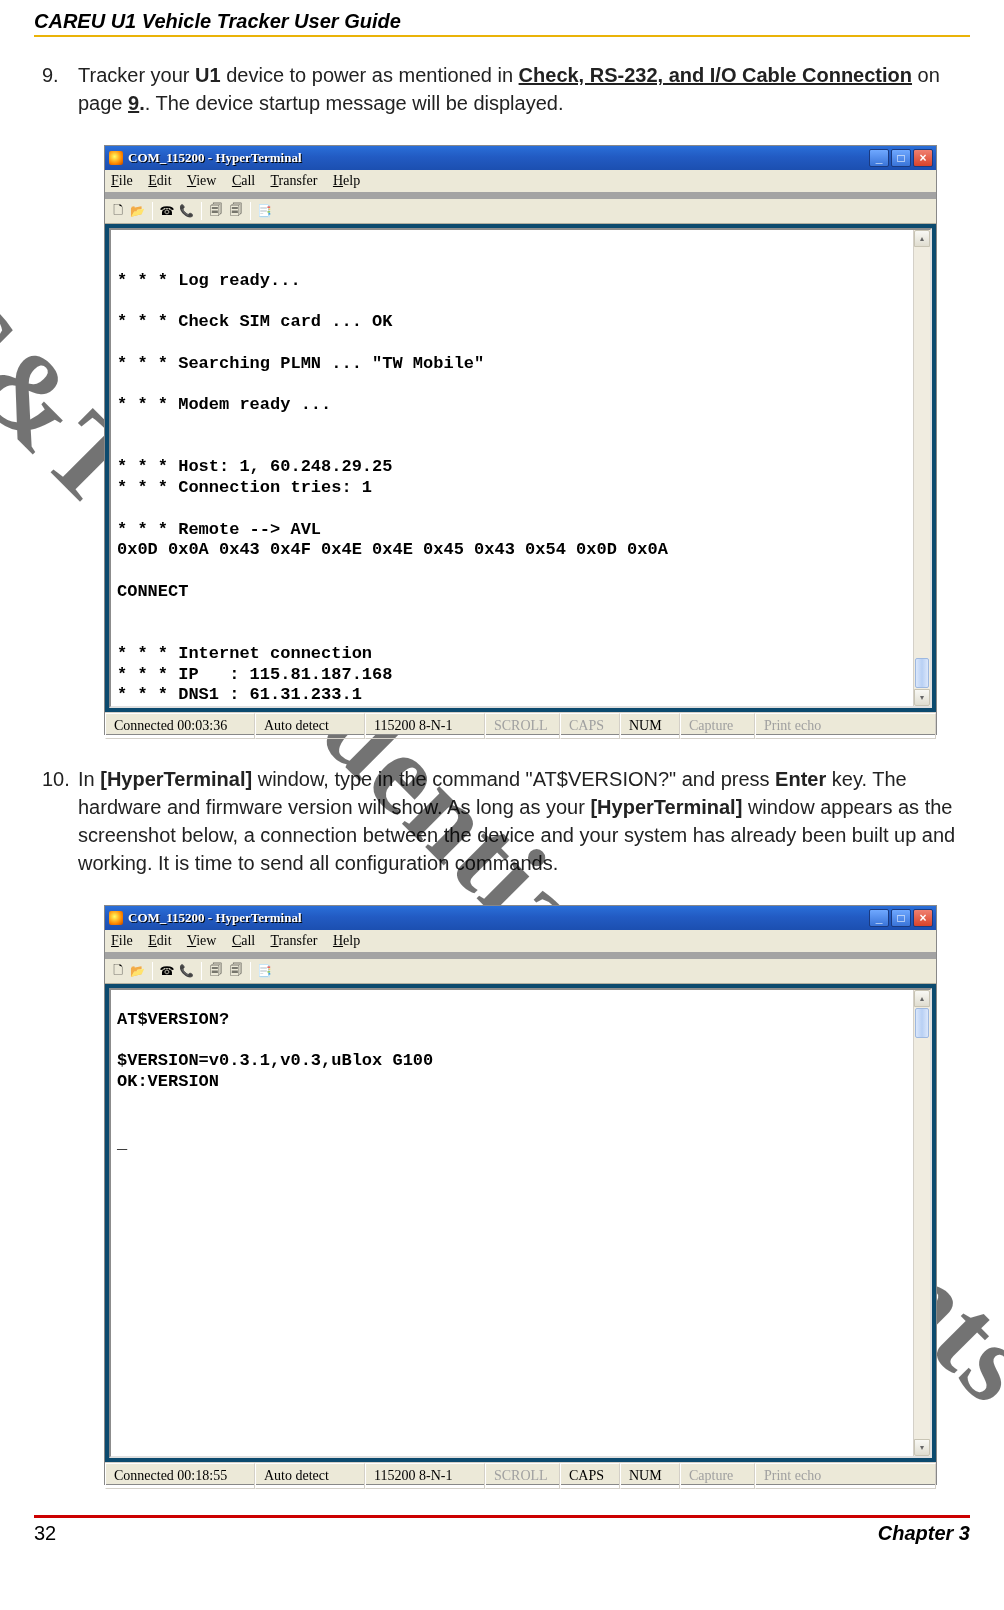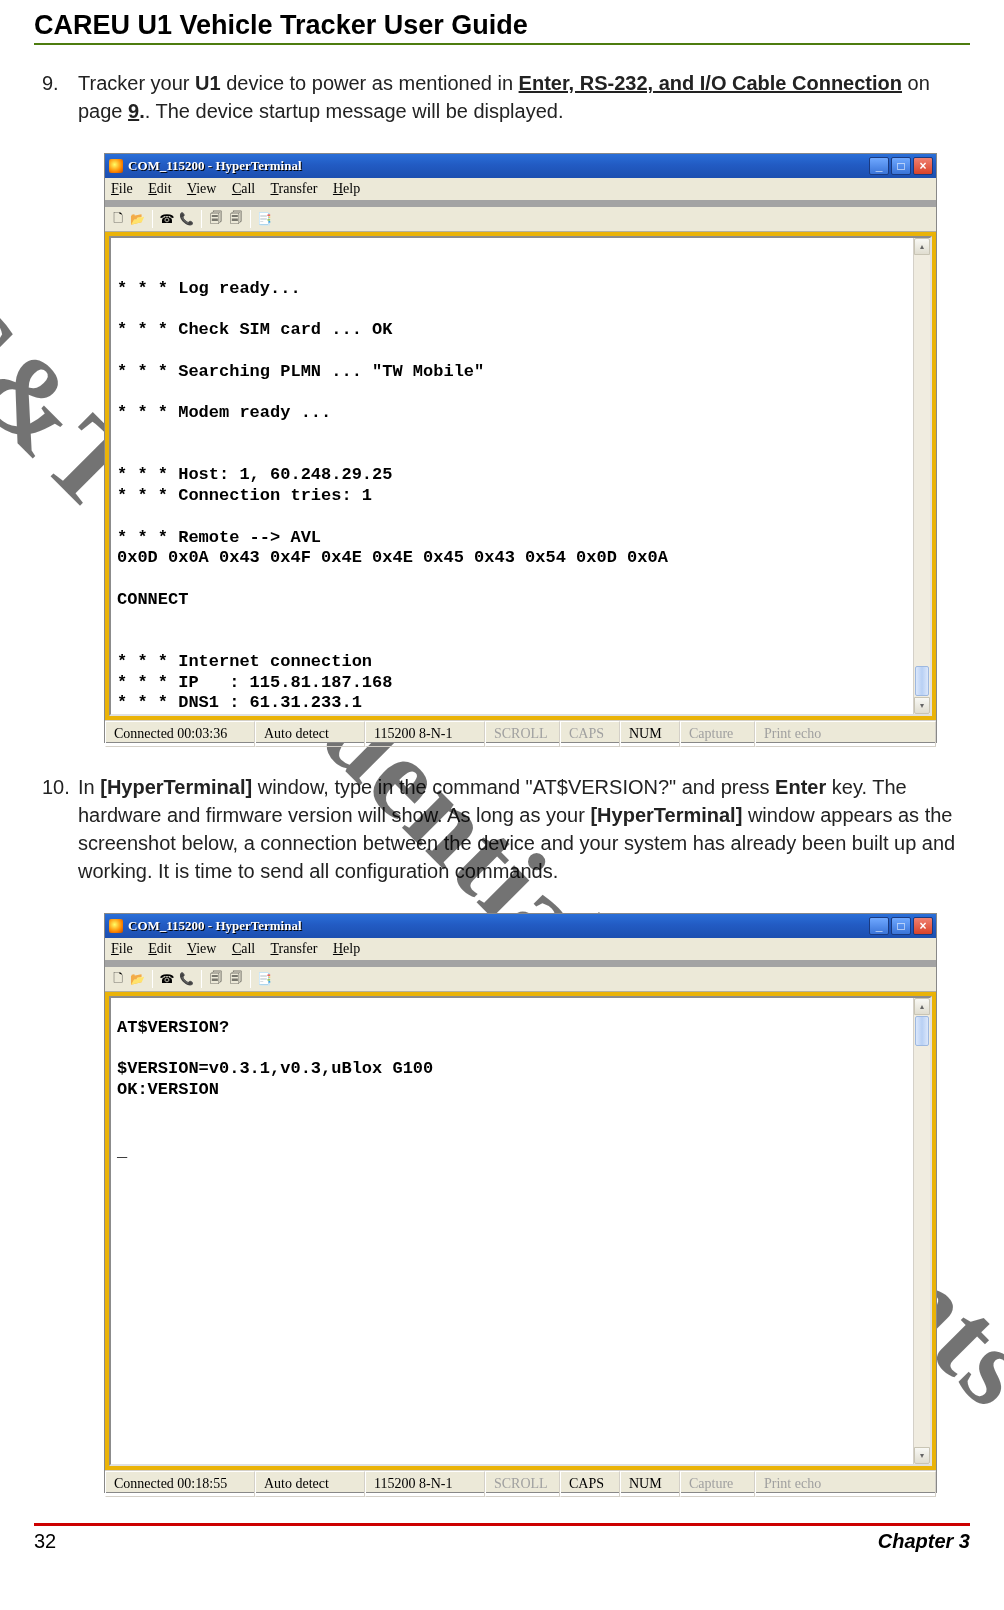--- a/index.html
+++ b/index.html
@@ -6,23 +6,24 @@
   body {
     font-family: Arial, Helvetica, sans-serif;
     background: #fff;
     width: 1004px;
     margin: 0 auto;
     color: #000;
     position: relative;
     padding: 10px 34px 0 34px;
   }
   .doc-title {
+    font-style: italic;
     font-weight: bold;
-    font-size: 27px;
-    border-bottom: 2px solid #4d7c0f;
+    font-size: 20px;
+    border-bottom: 2px solid #eab308;
     padding-bottom: 2px;
     margin-bottom: 24px;
   }
   .instruction {
     font-size: 20px;
     line-height: 1.4;
     margin-left: 44px;
     margin-bottom: 28px;
     color: #222;
   }
@@ -31,21 +32,21 @@
     width: 36px;
     margin-left: -36px;
   }
   .instruction a { color: #222; text-decoration: underline; font-weight: bold; }
   .instruction b { font-weight: bold; }
   .ht-window {
     margin-left: 70px;
     margin-right: 33px;
     margin-bottom: 30px;
     border: 1px solid #888;
-    background: #eab308;
+    background: #0c4a6e;
     font-family: Tahoma, sans-serif;
     font-size: 12px;
     position: relative;
   }
   .titlebar {
     background: linear-gradient(to bottom, #2a6fd8 0%, #225bc3 45%, #1c4fb0 100%);
     height: 24px;
     display: flex;
     align-items: center;
     padding: 0 3px 0 4px;
@@ -175,21 +176,21 @@
   }
 </style>
 </head>
 <body>
 
 <div class="watermark">S&amp;T Confidential Documents</div>
 
 <div class="doc-title">CAREU U1 Vehicle Tracker User Guide</div>
 
 <p class="instruction">
-  <span class="num">9.</span><span>Tracker your </span><b>U1</b><span> device to power as mentioned in </span><a href="#">Enter, RS-232, and I/O Cable Connection</a><span> on page </span><a href="#"><b>9</b></a><b>.</b><span>. The device startup message will be displayed.</span>
+  <span class="num">9.</span><span>Tracker your </span><b>U1</b><span> device to power as mentioned in </span><a href="#">Check, RS-232, and I/O Cable Connection</a><span> on page </span><a href="#"><b>9</b></a><b>.</b><span>. The device startup message will be displayed.</span>
 </p>
 
 <div class="ht-window">
   <div class="titlebar">
     <div class="ht-icon"></div>
     <div class="title-text">COM_115200 - HyperTerminal</div>
     <div class="win-btns">
       <div class="win-btn min">_</div>
       <div class="win-btn max">□</div>
       <div class="win-btn close">×</div>

